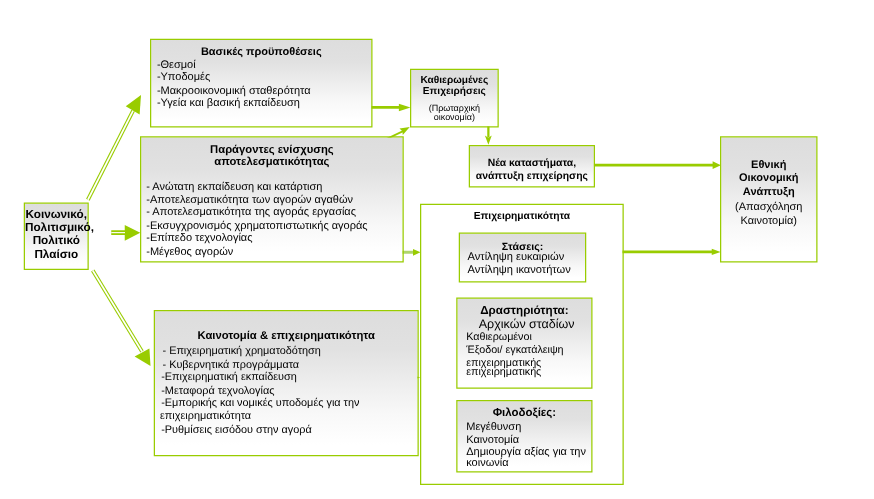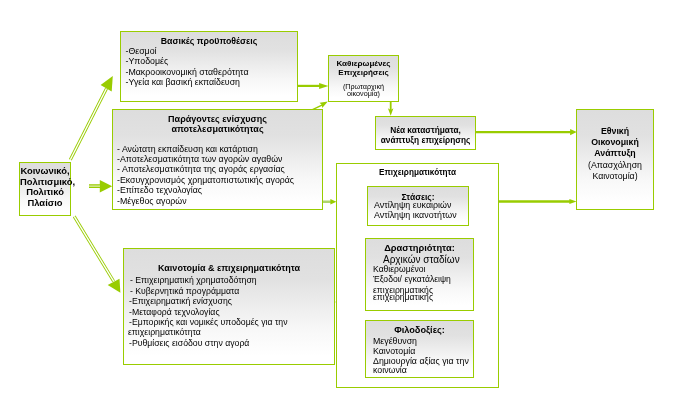--- a/index.html
+++ b/index.html
@@ -97,21 +97,21 @@
   <div class="ln" style="left:4px;top:65.7px;font-size:8.8px;">-Εκσυγχρονισμός χρηματοπιστωτικής αγοράς</div>
   <div class="ln" style="left:4px;top:55.3px;font-size:8.8px;">- Αποτελεσματικότητα της αγοράς εργασίας</div>
   <div class="ln" style="left:4px;top:76.1px;font-size:8.8px;">-Επίπεδο τεχνολογίας</div>
   <div class="ln" style="left:4px;top:86.5px;font-size:8.8px;">-Μέγεθος αγορών</div>
 </div>
 
 <div class="box" style="left:123px;top:248px;width:212px;height:117px;">
   <div class="ln ctr b" style="top:14.6px;font-size:9px;">Καινοτομία &amp; επιχειρηματικότητα</div>
   <div class="ln" style="left:6px;top:27.4px;font-size:8.7px;">- Επιχειρηματική χρηματοδότηση</div>
   <div class="ln" style="left:6px;top:37.8px;font-size:8.7px;">- Κυβερνητικά προγράμματα</div>
-  <div class="ln" style="left:5px;top:48.2px;font-size:8.7px;">-Επιχειρηματική ενίσχυσης</div>
+  <div class="ln" style="left:5px;top:48.2px;font-size:8.7px;">-Επιχειρηματική εκπαίδευση</div>
   <div class="ln" style="left:5px;top:58.6px;font-size:8.7px;">-Μεταφορά τεχνολογίας</div>
   <div class="ln" style="left:5px;top:69px;font-size:8.7px;">-Εμπορικής και νομικές υποδομές για την</div>
   <div class="ln" style="left:4px;top:79.4px;font-size:8.7px;">επιχειρηματικότητα</div>
   <div class="ln" style="left:5px;top:89.8px;font-size:8.7px;">-Ρυθμίσεις εισόδου στην αγορά</div>
 </div>
 
 <div class="box" style="left:328px;top:55px;width:71px;height:47px;">
   <div class="ln ctr b" style="top:3.6px;font-size:8.1px;">Καθιερωμένες</div>
   <div class="ln ctr b" style="top:12.5px;font-size:8.1px;">Επιχειρήσεις</div>
   <div class="ln ctr" style="top:26.8px;font-size:7.2px;">(Πρωταρχική</div>

